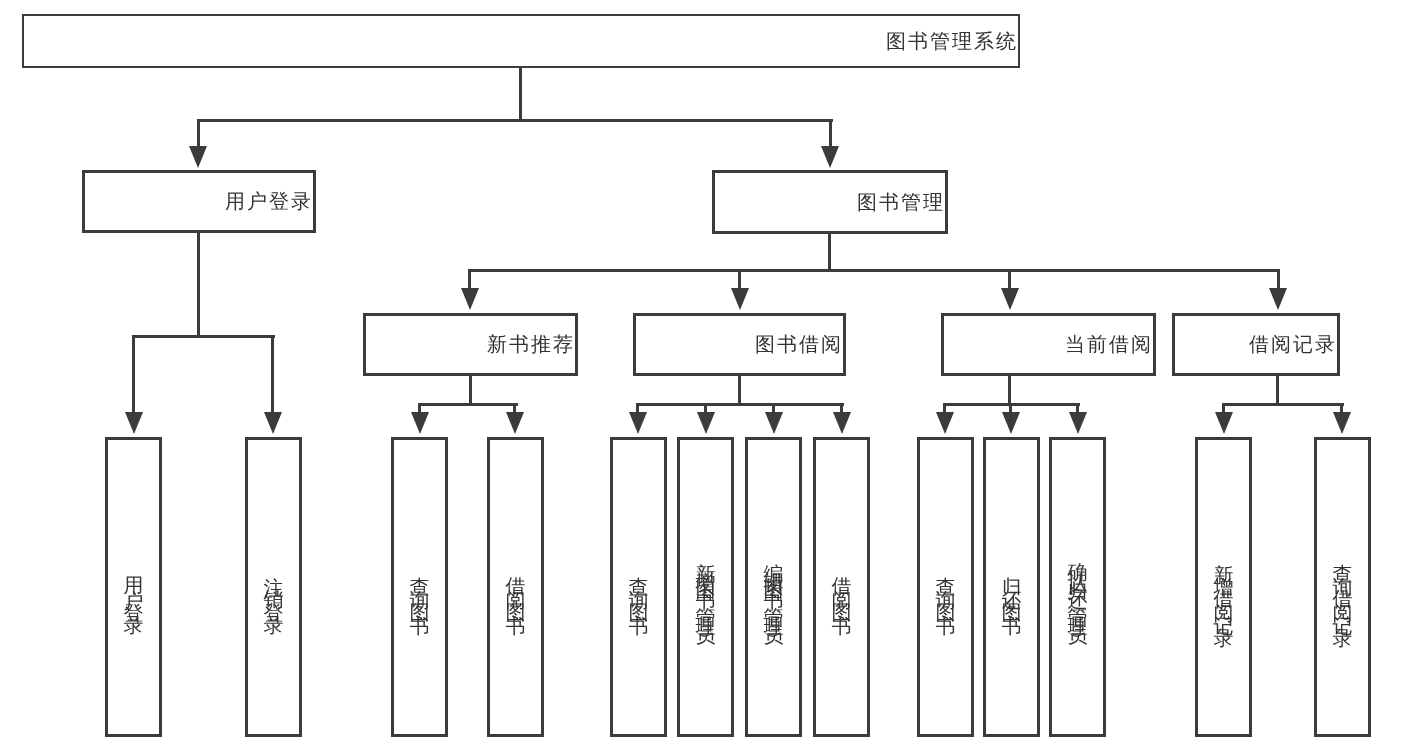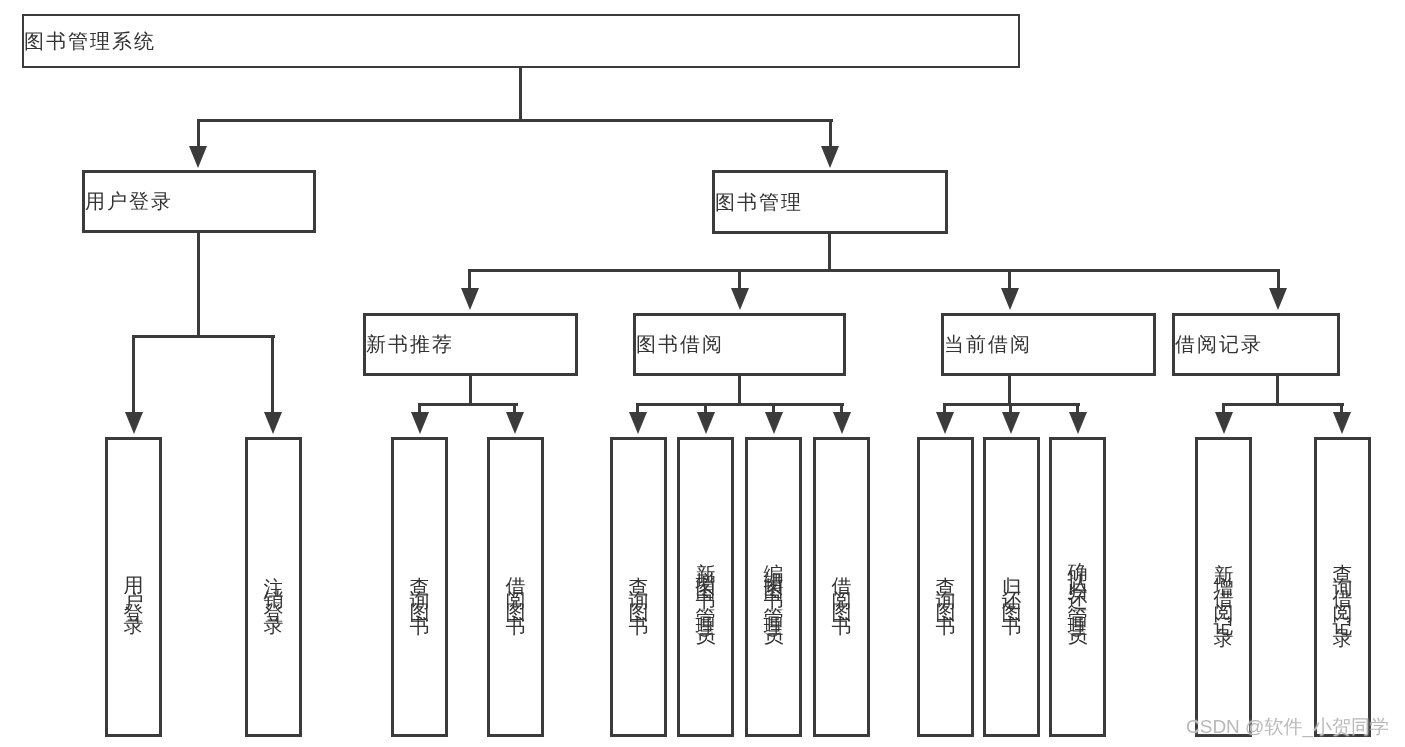--- a/index.html
+++ b/index.html
@@ -1,21 +1,21 @@
 <!DOCTYPE html>
 <html><head>
 <meta charset="utf-8">
 <style>
   html,body{margin:0;padding:0;background:#fff;}
   #canvas{
     position:relative;width:1405px;height:747px;background:#ffffff;overflow:hidden;
     font-family:"Liberation Sans",sans-serif;color:#333333;
   }
   .bx{position:absolute;background:#ffffff;border:3px solid #3b3b3b;box-sizing:border-box;}
-  .bx-h{display:flex;align-items:center;justify-content:flex-start;font-size:20px;letter-spacing:2px;}
+  .bx-h{display:flex;align-items:center;justify-content:flex-end;font-size:20px;letter-spacing:2px;}
   .bx-root{border-width:2px;}
   .bx-v{
     writing-mode:vertical-rl;text-align:center;font-size:20px;letter-spacing:13px;
     line-height:51px;width:57px;top:437px;height:300px;
   }
   .tight{letter-spacing:9px;}
   .ln{position:absolute;background:#3b3b3b;}
   .arr{position:absolute;width:0;height:0;border-left:9px solid transparent;
        border-right:9px solid transparent;border-top:22px solid #3b3b3b;}
   .wm{position:absolute;left:1186px;top:714px;font-size:19px;color:#b9b9b9;
@@ -120,15 +120,14 @@
   <div class="bx bx-v tight" style="left:745px;">编辑图书（管理员）</div>
   <div class="bx bx-v" style="left:813px;">借阅图书</div>
 
   <div class="bx bx-v" style="left:917px;">查询图书</div>
   <div class="bx bx-v" style="left:983px;">归还图书</div>
   <div class="bx bx-v tight" style="left:1049px;">确认归还（管理员）</div>
 
   <div class="bx bx-v" style="left:1195px;">新增借阅记录</div>
   <div class="bx bx-v" style="left:1314px;">查询借阅记录</div>
 
-  <div class="wm">CSDN @软件_小贺同学</div>
 
 </div>
 
 </body></html>

